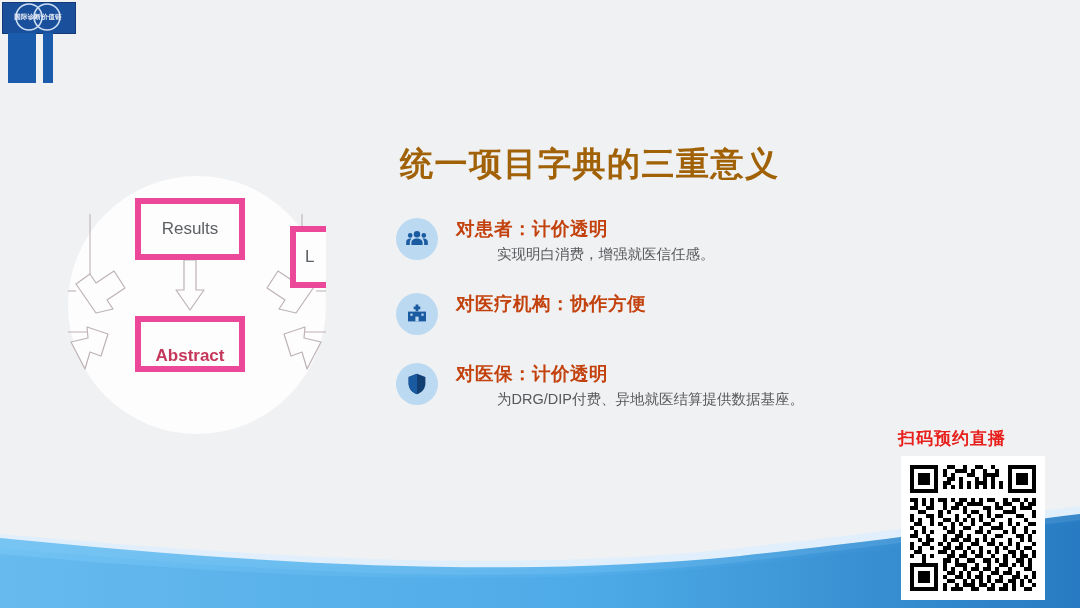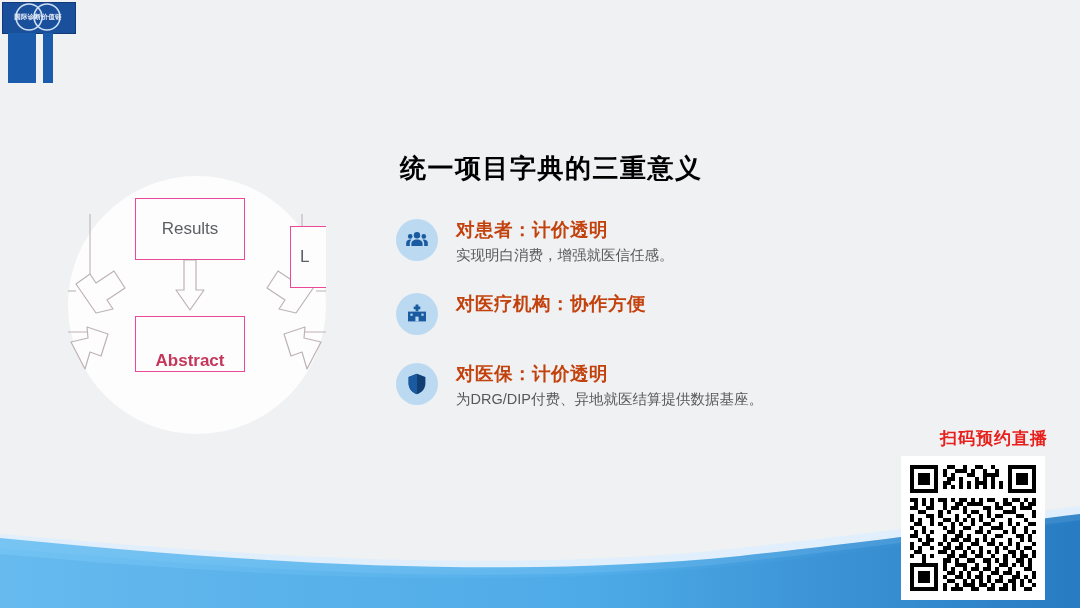--- a/index.html
+++ b/index.html
@@ -28,66 +28,66 @@
   .bar-thin{position:absolute;left:43px;top:33px;width:10px;height:50px;background:#1a5bab;}
 
   
   .diagram{position:absolute;left:68px;top:176px;width:262px;height:258px;}
   .disc{
     position:absolute;left:0;top:0;width:258px;height:258px;border-radius:50%;
     background:#fdfdfd;
   }
   .diagram svg{position:absolute;left:0;top:0;}
   .box{
-    position:absolute;border:1px solid #ec4899;background:#fdfdfd;
+    position:absolute;border:6px solid #ec4899;background:#fdfdfd;
     display:flex;align-items:center;justify-content:center;box-sizing:border-box;
   }
   .box-results{left:67px;top:22px;width:110px;height:62px;}
   .box-results span{color:#5c5f63;font-size:17px;}
   .box-abstract{left:67px;top:140px;width:110px;height:56px;align-items:flex-end;}
   .box-abstract span{color:#c4375a;font-size:17px;font-weight:bold;}
   .box-right{
     left:222px;top:50px;width:78px;height:62px;
     justify-content:flex-start;padding-left:9px;
   }
   .box-right span{color:#5c5f63;font-size:17px;}
   .disc-mask{
     position:absolute;left:258px;top:0;width:90px;height:258px;background:#f0f1f3;
   }
 
   
   .content{position:absolute;left:396px;top:146px;width:640px;}
   .title{
-    color:#000000;font-size:26px;font-weight:bold;letter-spacing:1.5px;
-    margin:8px 0 34px 4px;line-height:1.1;white-space:nowrap;
+    color:#a16207;font-size:33px;font-weight:bold;letter-spacing:1.5px;
+    margin:0 0 34px 4px;line-height:1.1;white-space:nowrap;
   }
   .item{display:flex;align-items:flex-start;margin-bottom:26px;}
   .item-icon{
     flex:0 0 auto;width:42px;height:42px;border-radius:50%;
     background:#bcd9f2;display:flex;align-items:center;justify-content:center;
     margin-right:18px;margin-top:2px;
   }
   .item-icon svg{display:block;}
   .item-text{padding-top:1px;}
   .item-head{
     color:#c2410c;font-size:18.5px;font-weight:bold;letter-spacing:.5px;
     line-height:1.25;white-space:nowrap;
   }
   .item-sub{
-    color:#57585b;font-size:14.5px;line-height:1.35;margin-top:5px;white-space:nowrap;
+    color:#57585b;font-size:14.5px;line-height:1.35;margin-top:5px;white-space:nowrap;margin-left:41px;
   }
 
   
   .waves{position:absolute;left:0;bottom:0;width:1080px;height:110px;}
 
   
   .qr-block{position:absolute;left:898px;top:427px;width:150px;}
   .qr-caption{
     color:#e8201c;font-size:17px;font-weight:bold;letter-spacing:1px;
-    text-align:right;margin-bottom:6px;white-space:nowrap;
+    text-align:left;margin-bottom:6px;white-space:nowrap;
   }
   .qr-frame{
     width:144px;height:144px;background:#ffffff;padding:5px;box-sizing:border-box;
     margin:0 auto;
   }
   .qr-frame svg{display:block;width:100%;height:100%;}
 </style>
 </head>
 <body>
 

